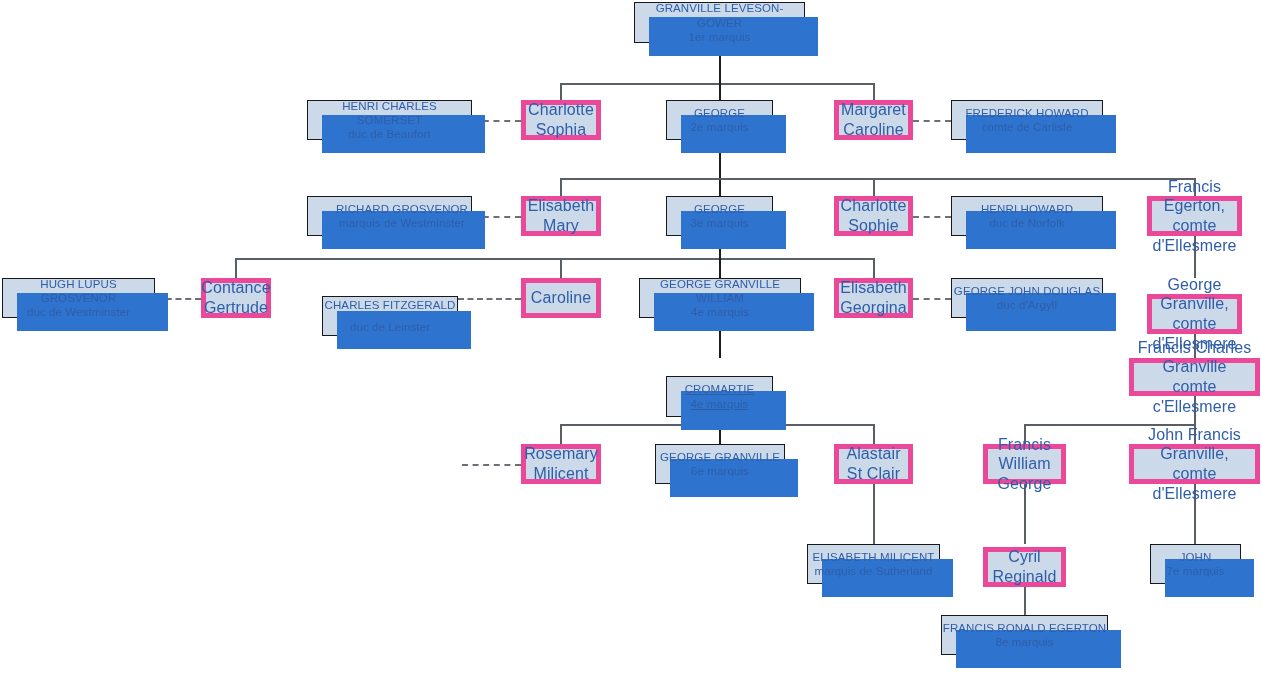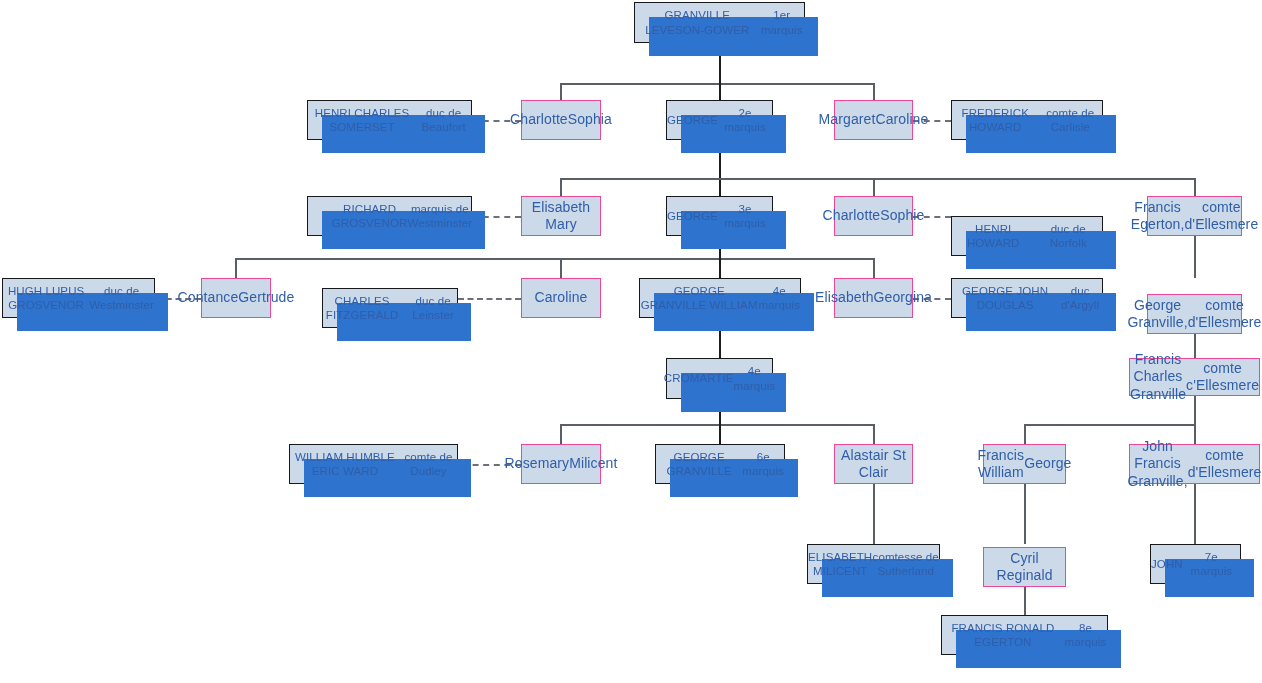--- a/index.html
+++ b/index.html
@@ -22,21 +22,21 @@
     height:0;
   }
   
   .node{
     position:absolute;
     box-sizing:border-box;
     background:#ccd9e8;
     border:1px solid #6e757e;
     color:#2f5ea9;
     display:flex;
-    flex-direction:row;
+    flex-direction:column;
     align-items:center;
     justify-content:center;
     text-align:center;
     line-height:1.22;
     letter-spacing:.1px;
     z-index:3;
   }
   .node .l1{display:block;}
   .node .l2{display:block;}
   
@@ -46,22 +46,22 @@
   }
   .node.major::after{
     content:"";
     position:absolute;
     left:14px;top:14px;
     width:100%;height:100%;
     background:#2e73cd;
     z-index:-1;
   }
   .node.minor{
-    font-size:14px;
-    border:1px solid #ec4899;
+    font-size:16px;
+    border:5px solid #ec4899;
   }
   .node.major .l1{font-weight:400;}
 </style>
 </head>
 <body>
 
 <div id="stage">
 
   <div class="ln v thick" style="left:719px;top:43px;width:2px;height:40px;"></div>
   <div class="ln h" style="left:561px;top:83px;width:313px;"></div>
@@ -153,38 +153,38 @@
     <span class="l1">Elisabeth Mary</span>
   </div>
   <div class="node major" style="left:666px;top:196px;width:107px;height:40px;">
     <span class="l1">GEORGE</span>
     <span class="l2">3e marquis</span>
   </div>
   <div class="node minor" style="left:834px;top:196px;width:79px;height:40px;">
     <span class="l1">Charlotte</span>
     <span class="l2">Sophie</span>
   </div>
-  <div class="node major" style="left:951px;top:196px;width:152px;height:40px;margin-top:20px;">
+  <div class="node major" style="left:951px;top:196px;width:152px;height:40px;">
     <span class="l1">HENRI HOWARD</span>
     <span class="l2">duc de Norfolk</span>
   </div>
   <div class="node minor" style="left:1147px;top:196px;width:95px;height:40px;">
     <span class="l1">Francis Egerton,</span>
     <span class="l2">comte d'Ellesmere</span>
   </div>
 
   <div class="node major" style="left:2px;top:278px;width:153px;height:40px;">
     <span class="l1">HUGH LUPUS GROSVENOR</span>
     <span class="l2">duc de Westminster</span>
   </div>
   <div class="node minor" style="left:201px;top:278px;width:70px;height:40px;">
     <span class="l1">Contance</span>
     <span class="l2">Gertrude</span>
   </div>
-  <div class="node major" style="left:322px;top:288px;width:136px;height:40px;gap:8px;">
+  <div class="node major" style="left:322px;top:296px;width:136px;height:40px;gap:8px;">
     <span class="l1">CHARLES FITZGERALD</span>
     <span class="l2">duc de Leinster</span>
   </div>
   <div class="node minor" style="left:521px;top:278px;width:80px;height:40px;">
     <span class="l1">Caroline</span>
   </div>
   <div class="node major" style="left:639px;top:278px;width:162px;height:40px;">
     <span class="l1">GEORGE GRANVILLE WILLIAM</span>
     <span class="l2">4e marquis</span>
   </div>
@@ -194,33 +194,29 @@
   </div>
   <div class="node major" style="left:951px;top:278px;width:152px;height:40px;">
     <span class="l1">GEORGE JOHN DOUGLAS</span>
     <span class="l2">duc d'Argyll</span>
   </div>
   <div class="node minor" style="left:1147px;top:294px;width:95px;height:40px;">
     <span class="l1">George Granville,</span>
     <span class="l2">comte d'Ellesmere</span>
   </div>
 
-  <div class="node major" style="left:666px;top:358px;width:107px;height:41px;">
+  <div class="node major" style="left:666px;top:376px;width:107px;height:41px;text-decoration:underline;">
     <span class="l1">CROMARTIE</span>
     <span class="l2">4e marquis</span>
   </div>
   <div class="node minor" style="left:1129px;top:358px;width:131px;height:38px;">
     <span class="l1">Francis Charles Granville</span>
     <span class="l2">comte c'Ellesmere</span>
   </div>
 
-  <div class="node major" style="left:289px;top:444px;width:169px;height:40px;">
-    <span class="l1">WILLIAM HUMBLE ERIC WARD</span>
-    <span class="l2">comte de Dudley</span>
-  </div>
   <div class="node minor" style="left:521px;top:444px;width:80px;height:40px;">
     <span class="l1">Rosemary</span>
     <span class="l2">Milicent</span>
   </div>
   <div class="node major" style="left:655px;top:444px;width:130px;height:40px;">
     <span class="l1">GEORGE GRANVILLE</span>
     <span class="l2">6e marquis</span>
   </div>
   <div class="node minor" style="left:834px;top:444px;width:79px;height:40px;">
     <span class="l1">Alastair St Clair</span>
@@ -229,21 +225,21 @@
     <span class="l1">Francis William</span>
     <span class="l2">George</span>
   </div>
   <div class="node minor" style="left:1129px;top:444px;width:131px;height:40px;">
     <span class="l1">John Francis Granville,</span>
     <span class="l2">comte d'Ellesmere</span>
   </div>
 
   <div class="node major" style="left:807px;top:544px;width:133px;height:40px;">
     <span class="l1">ELISABETH MILICENT</span>
-    <span class="l2">comtesse de Sutherland</span>
+    <span class="l2">marquis de Sutherland</span>
   </div>
   <div class="node minor" style="left:983px;top:547px;width:83px;height:40px;">
     <span class="l1">Cyril Reginald</span>
   </div>
   <div class="node major" style="left:1150px;top:544px;width:91px;height:40px;">
     <span class="l1">JOHN</span>
     <span class="l2">7e marquis</span>
   </div>
 
   <div class="node major" style="left:941px;top:615px;width:167px;height:40px;">

